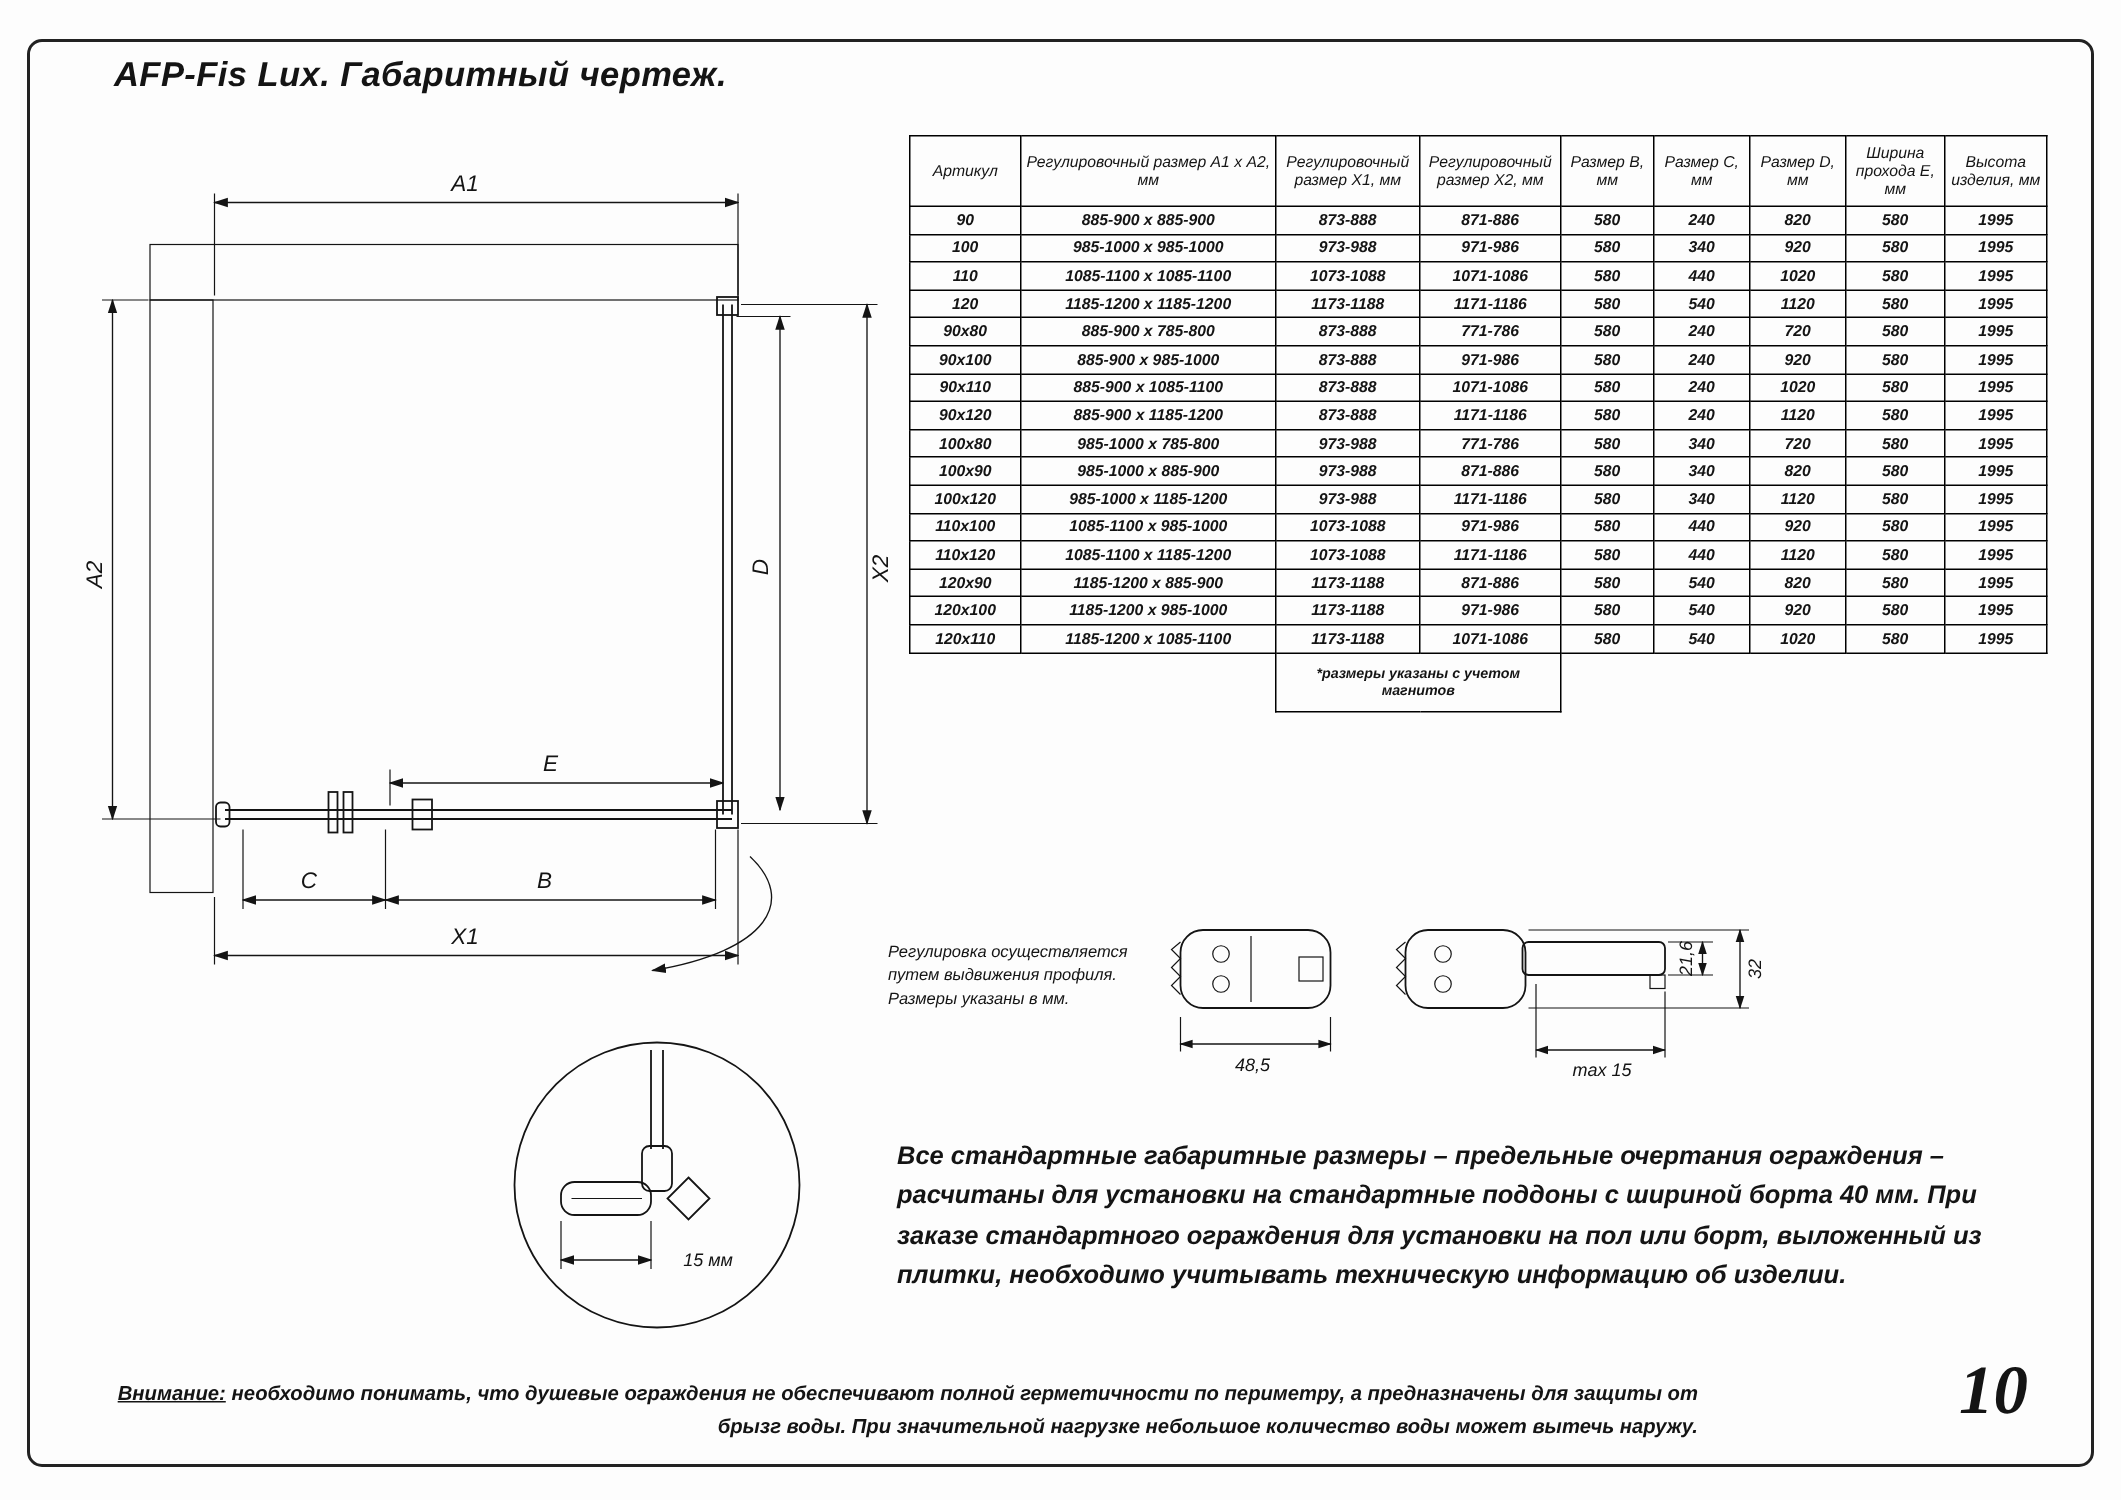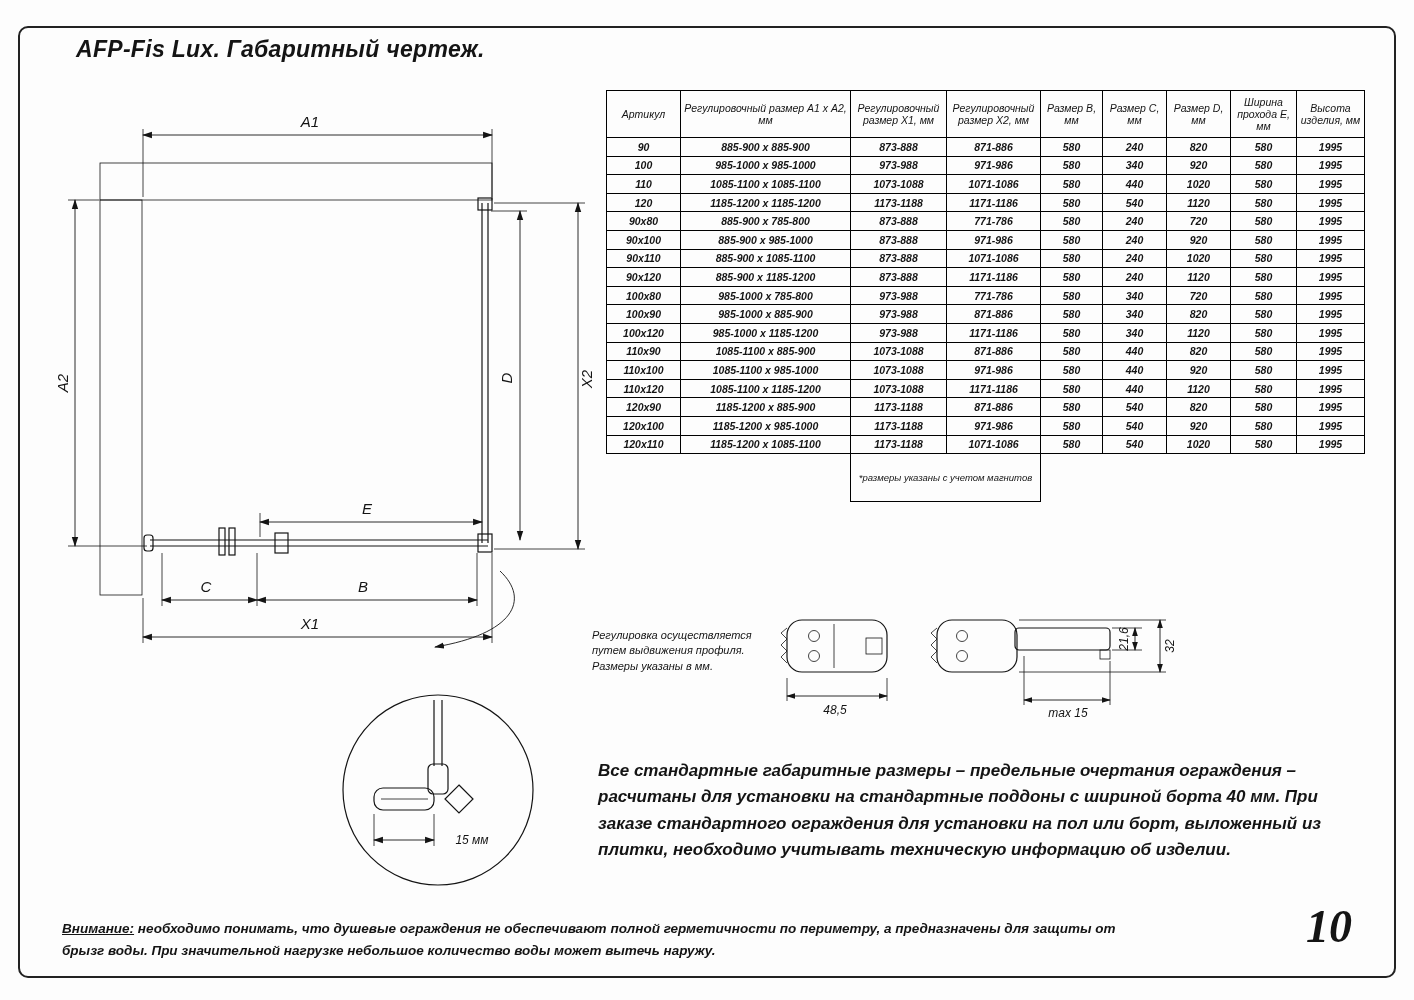--- a/index.html
+++ b/index.html
@@ -20,21 +20,21 @@
   table.dims{
     position:absolute;left:606px;top:90px;border-collapse:collapse;table-layout:fixed;
   }
   .dims th,.dims td{
     border:1px solid #000;text-align:center;vertical-align:middle;font-style:italic;
     overflow:hidden;
   }
   .dims th{font-weight:400;font-size:10.5px;line-height:1.15;padding:2px 2px;height:42px;}
   .dims td{font-weight:700;font-size:10.5px;height:17.6px;padding:0 1px;}
   .dims td.nb{border:none;}
-  .dims td.footnote-cell{font-weight:400;font-size:9.5px;line-height:1.2;padding:18px 3px;height:auto;}
+  .dims td.footnote-cell{font-weight:700;font-size:9.5px;line-height:1.2;padding:8px 3px;height:auto;}
   
   svg{position:absolute;}
   svg .ln{stroke:#141414;stroke-width:1.2;fill:none;}
   svg .thin{stroke:#141414;stroke-width:.8;fill:none;}
   svg .dim{stroke:#141414;stroke-width:.9;fill:none;}
   svg text{font-family:"Liberation Sans",sans-serif;font-style:italic;fill:#141414;}
   svg text.dimlab{font-size:15px;font-weight:400;}
   svg text.small{font-size:12px;}
   .plan{left:55px;top:85px;}
   .detail{left:338px;top:688px;}
@@ -44,21 +44,21 @@
     position:absolute;left:592px;top:628px;width:178px;
     font:italic 400 11px "Liberation Sans",sans-serif;line-height:1.4;
     text-align:left;white-space:pre-line;
   }
   .body-text{
     position:absolute;left:598px;top:758px;width:748px;margin:0;
     font:italic 700 17px "Liberation Sans",sans-serif;line-height:1.55;
   }
   .warning{
     position:absolute;left:62px;top:918px;width:1070px;margin:0;
-    font:italic 700 13.5px "Liberation Sans",sans-serif;line-height:1.6;
+    font:italic 700 13.5px "Liberation Sans",sans-serif;line-height:1.6;text-align:right;
   }
   .warning .u{text-decoration:underline;}
   .page-num{
     position:absolute;left:1306px;top:900px;
     font:italic 700 46px "Liberation Serif",serif;
   }
 </style>
 </head>
 <body>
 
@@ -306,31 +306,20 @@
         <td>985-1000 x 1185-1200</td>
         <td>973-988</td>
         <td>1171-1186</td>
         <td>580</td>
         <td>340</td>
         <td>1120</td>
         <td>580</td>
         <td>1995</td>
       </tr>
       <tr>
-        <td>110x90</td>
-        <td>1085-1100 x 885-900</td>
-        <td>1073-1088</td>
-        <td>871-886</td>
-        <td>580</td>
-        <td>440</td>
-        <td>820</td>
-        <td>580</td>
-        <td>1995</td>
-      </tr>
-      <tr>
         <td>110x100</td>
         <td>1085-1100 x 985-1000</td>
         <td>1073-1088</td>
         <td>971-986</td>
         <td>580</td>
         <td>440</td>
         <td>920</td>
         <td>580</td>
         <td>1995</td>
       </tr>

